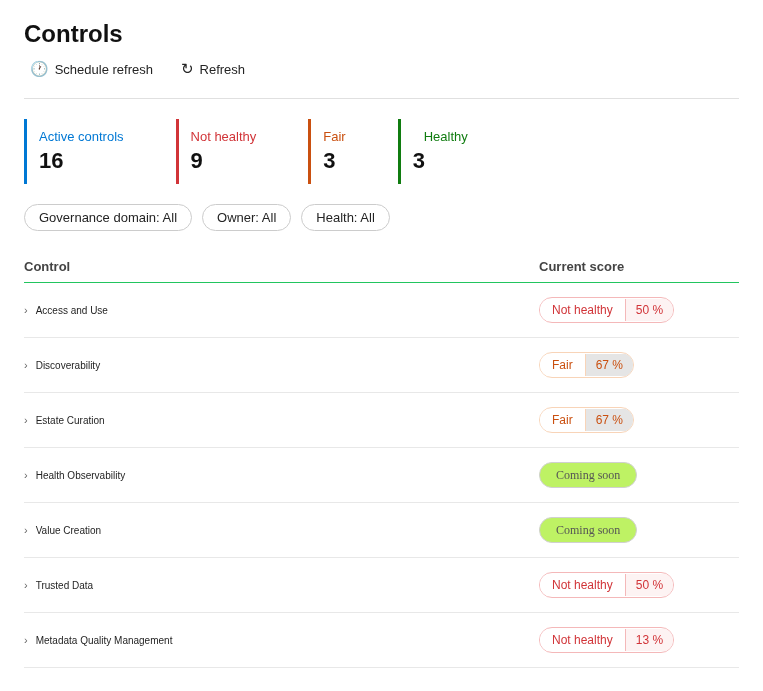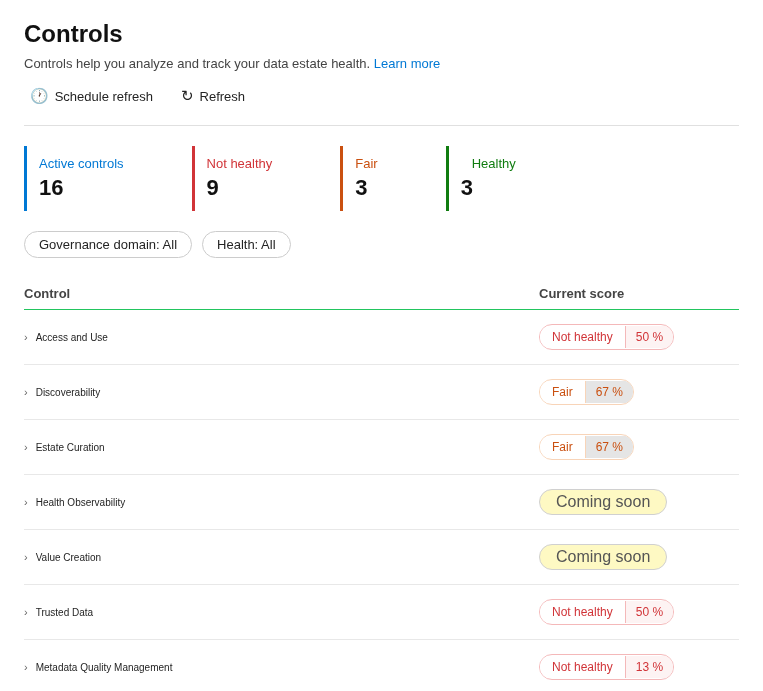--- a/index.html
+++ b/index.html
@@ -11,21 +11,21 @@
 
     .subtitle { font-size: 13px; color: #444; margin-bottom: 12px; }
     .subtitle a { color: #0078d4; text-decoration: none; }
 
     .toolbar { display: flex; gap: 16px; margin-bottom: 16px; align-items: center; }
     .toolbar-btn { display: flex; align-items: center; gap: 6px; background: none; border: none; cursor: pointer; font-size: 13px; color: #242424; padding: 4px 6px; border-radius: 4px; }
     .toolbar-icon { font-size: 15px; }
 
     .divider { border: none; border-top: 1px solid #e0e0e0; margin-bottom: 20px; }
 
-    .stats-row { display: flex; gap: 16px; margin-bottom: 20px; }
+    .stats-row { display: flex; gap: 0; margin-bottom: 20px; }
     .stat-card { padding: 10px 32px 10px 12px; border-left: 3px solid; }
     .stat-card + .stat-card { margin-left: 20px; }
     .stat-card.blue { border-color: #0078d4; }
     .stat-card.red { border-color: #d13438; }
     .stat-card.orange { border-color: #ca5010; }
     .stat-card.green { border-color: #107c10; }
     .stat-label { font-size: 13px; margin-bottom: 4px; }
     .stat-card.blue .stat-label { color: #0078d4; }
     .stat-card.red .stat-label { color: #d13438; }
     .stat-card.orange .stat-label { color: #ca5010; }
@@ -50,32 +50,28 @@
     .score-pct { padding: 4px 10px; font-size: 12px; }
 
     .badge-not-healthy .score-status { color: #d13438; border-right: 1px solid #f4b8b9; background: #fff; }
     .badge-not-healthy .score-pct { color: #d13438; background: #fdf3f3; }
     .badge-not-healthy { border-color: #f4b8b9; }
 
     .badge-fair .score-status { color: #ca5010; border-right: 1px solid #f8d4b8; background: #fff; }
     .badge-fair .score-pct { color: #ca5010; background: #e5e5e5; }
     .badge-fair { border-color: #f8d4b8; }
 
-    .badge-coming-soon { background: #fef9c3; border-color: #d0d0d0; padding: 4px 16px; font-size: 16px; color: #555; border-radius: 20px; width: auto; }
+    .badge-coming-soon { background: #bef264; border-color: #d0d0d0; padding: 4px 16px; font-size: 12px; color: #555; border-radius: 20px; width: auto; font-family: Liberation Serif, serif; }
   </style>
 </head>
 <body>
 
 <div class="page">
   <h1>Controls</h1>
 
-  <p class="subtitle">
-    <span>Controls help you analyze and track your data estate health.</span>
-    <a href="#">Learn more</a>
-  </p>
 
   <div class="toolbar">
     <button class="toolbar-btn">
       <span class="toolbar-icon">🕐</span>
       <span>Schedule refresh</span>
     </button>
     <button class="toolbar-btn">
       <span class="toolbar-icon">↻</span>
       <span>Refresh</span>
     </button>
@@ -97,20 +93,21 @@
       <div class="stat-value">3</div>
     </div>
     <div class="stat-card green">
       <div class="stat-label">Healthy</div>
       <div class="stat-value">3</div>
     </div>
   </div>
 
   <div class="filters">
     <button class="filter-pill">Governance domain: All</button>
+    <button class="filter-pill">Owner: All</button>
     <button class="filter-pill">Health: All</button>
   </div>
 
   <div class="table-header">
     <span class="col-control">Control</span>
     <span class="col-score">Current score</span>
   </div>
 
   <div class="table-row">
     <div class="row-left">

